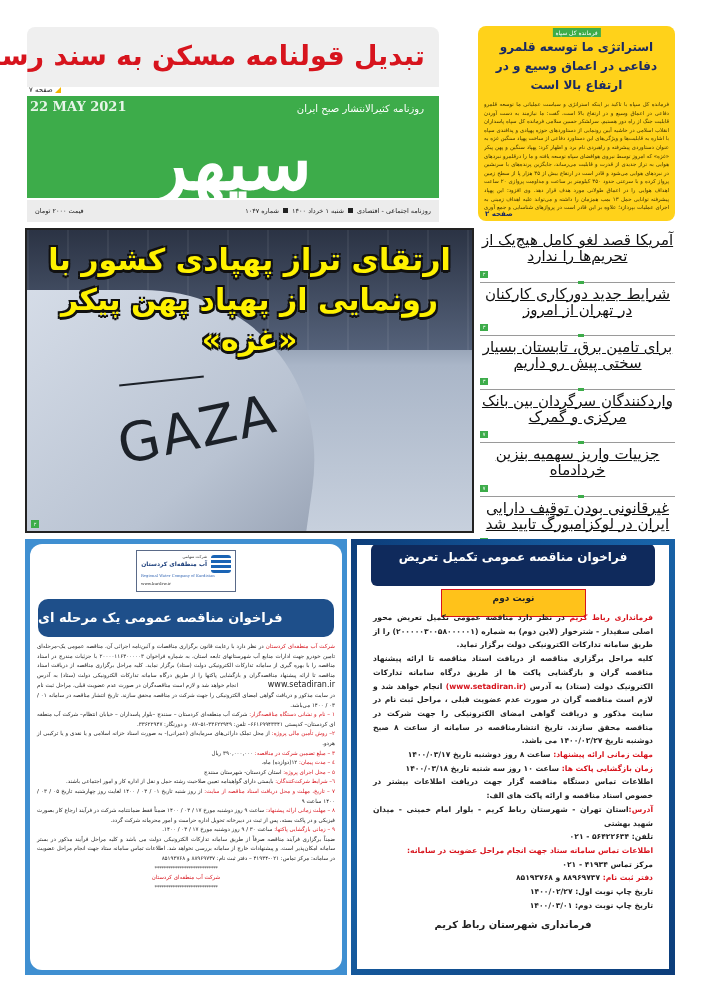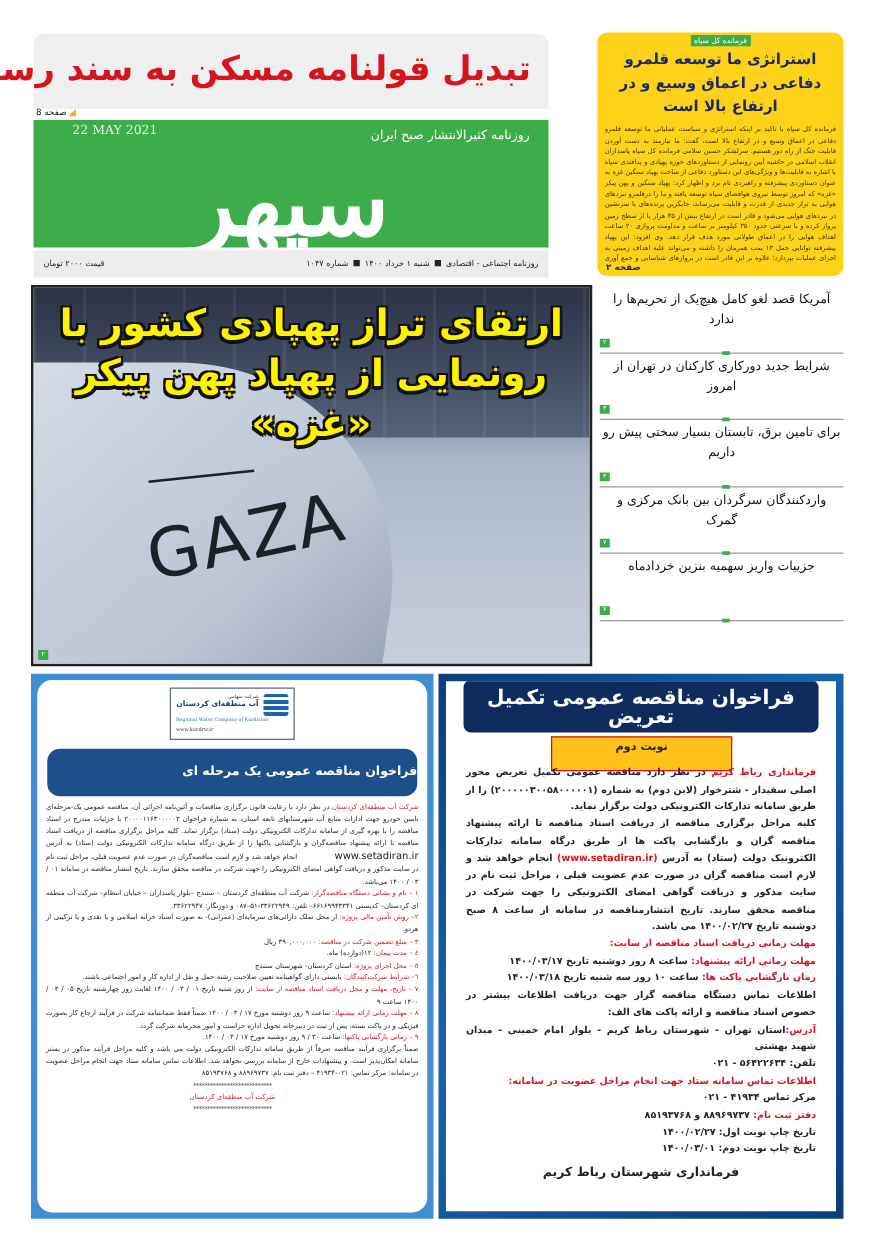--- a/index.html
+++ b/index.html
@@ -23,21 +23,21 @@
   }
   .page-ref .tri { width: 0; height: 0; border-left: 6px solid transparent; border-bottom: 6px solid #f4b400; }
 
   
   .masthead {
     position: absolute; left: 27px; top: 96px; width: 412px; height: 102px;
     background: #3dac4a; overflow: visible;
   }
   .mast-date {
     position: absolute; left: 3px; top: 3px; direction: ltr;
-    font-family: "DejaVu Serif", serif; font-weight: normal; font-size: 10px; color: #e7f5e8; margin-left: 28px;
+    font-family: "DejaVu Serif", serif; font-weight: bold; font-size: 13px; color: #e7f5e8;
   }
   .mast-tagline {
     position: absolute; right: 15px; top: 7px; font-size: 10px; color: #ffffff;
   }
   .mast-logo {
     position: absolute; right: 14px; top: 22px; left: 12px; height: 110px;
     font-family: "DejaVu Serif", serif; font-weight: bold; font-size: 74px; color: #ffffff;
     line-height: 90px; text-align: center; letter-spacing: -2px;
   }
   .info-bar {
@@ -103,21 +103,21 @@
     position: absolute; left: 4px; bottom: 3px; width: 8px; height: 8px; background: #3dac4a;
     color: #fff; font-size: 5px; text-align: center; line-height: 8px;
   }
 
   
   .briefs { position: absolute; left: 480px; top: 229px; width: 195px; }
   .brief {
     position: relative; height: 53.5px; border-bottom: 1px solid #9a9a9a;
     text-align: center; padding-top: 3px;
   }
-  .brief .txt { font-size: 10px; line-height: 16px; color: #111; }
+  .brief .txt { font-size: 15px; line-height: 16px; color: #111; text-decoration: underline; }
   .brief .pg {
     position: absolute; left: 0; bottom: 4px; width: 8px; height: 7px; background: #3dac4a;
     color: #fff; font-size: 5px; line-height: 7px; text-align: center;
   }
   .brief .dot {
     position: absolute; left: 50%; bottom: -2px; width: 6px; height: 3px; background: #3dac4a;
   }
 
   
   .ad-left {
@@ -135,42 +135,42 @@
     position: absolute; right: 4px; top: 4px; width: 20px; height: 18px;
     background: repeating-linear-gradient(180deg, #1a64b5 0 3px, #ffffff 3px 5px);
     border-radius: 3px;
   }
   .ad-logo-box .co-small { position: absolute; right: 28px; top: 3px; font-size: 4px; color: #333; }
   .ad-logo-box .co-name { position: absolute; right: 28px; top: 9px; font-size: 6px; font-weight: bold; color: #1a3d7a; }
   .ad-logo-box .co-en { position: absolute; left: 4px; top: 22px; direction: ltr; font-family: "DejaVu Serif", serif; font-size: 3.8px; color: #3b6cb7; }
   .ad-logo-box .co-web { position: absolute; left: 4px; top: 30px; direction: ltr; font-family: "DejaVu Serif", serif; font-size: 4px; color: #333; }
   .ad-title-bar {
     position: absolute; left: 8px; right: 8px; top: 55px; height: 38px; background: #1e4f8a;
-    border-radius: 10px; color: #fff; font-weight: bold; font-size: 10px; text-align: right; line-height: 38px;
+    border-radius: 10px; color: #fff; font-weight: bold; font-size: 13px; text-align: left; line-height: 38px;
   }
   .ad-body {
     position: absolute; left: 7px; right: 7px; top: 98px; bottom: 14px;
     font-size: 5.5px; line-height: 9.6px; color: #222; text-align: justify;
   }
   .ad-body .red { color: #d7141d; }
   .ad-body .ltr-url { direction: ltr; unicode-bidi: embed; font-family: "DejaVu Sans", sans-serif; font-size: 8px; color: #222; padding-left: 28px; }
   .ad-body .sep { text-align: center; color: #444; letter-spacing: -0.5px; }
   .ad-body .sign { text-align: center; color: #d7141d; }
 
   
   .ad-right {
     position: absolute; left: 351px; top: 539px; width: 324px; height: 436px;
     background: linear-gradient(135deg, #0c3d7a 0%, #1863a8 40%, #0c3d7a 100%); padding: 6px;
   }
   .ad-right-inner {
     position: relative; width: 100%; height: 100%; background: #ffffff; overflow: hidden;
   }
   .ar-title {
     position: absolute; left: 14px; right: 14px; top: -1px; height: 42px; background: #0f2a5c;
-    border-radius: 6px; color: #fff; font-weight: bold; font-size: 16px; line-height: 15px;
+    border-radius: 6px; color: #fff; font-weight: bold; font-size: 12px; line-height: 15px;
     text-align: center; padding-top: 6px;
   }
   .ar-round {
     position: absolute; left: 84px; width: 145px; top: 44px; height: 28px;
     background: #ffc21a; border: 1px solid #d7141d; color: #222; font-size: 9px; line-height: 16px;
     text-align: center; font-weight: bold;
   }
   .ar-body {
     position: absolute; left: 16px; right: 16px; top: 66px; bottom: 0;
     font-size: 7.6px; line-height: 13.7px; color: #222; text-align: justify; font-weight: bold;
@@ -180,21 +180,21 @@
   .ar-sign { text-align: center; font-size: 10px; margin-top: 6px; }
 </style>
 </head>
 <body>
 
 <div class="top-band">
   <div class="top-headline">تبدیل قولنامه مسکن به سند رسمی</div>
 </div>
 <div class="page-ref">
   <span class="tri"></span>
-  <span>صفحه 8</span>
+  <span>صفحه ۷</span>
 </div>
 
 <div class="masthead">
   <div class="mast-date">22 MAY 2021</div>
   <div class="mast-tagline">روزنامه کثیرالانتشار صبح ایران</div>
   <div class="mast-logo">سپهر ایرانیان</div>
 </div>
 <div class="info-bar">
   <span>
     <span>روزنامه اجتماعی - اقتصادی</span>
@@ -239,20 +239,25 @@
     <span class="pg">۳</span>
     <span class="dot"></span>
   </div>
   <div class="brief">
     <div class="txt">واردکنندگان سرگردان بین بانک مرکزی و گمرک</div>
     <span class="pg">۷</span>
     <span class="dot"></span>
   </div>
   <div class="brief">
     <div class="txt">جزییات واریز سهمیه بنزین خردادماه</div>
+    <span class="pg">۷</span>
+    <span class="dot"></span>
+  </div>
+  <div class="brief">
+    <div class="txt">غیرقانونی بودن توقیف دارایی ایران در لوکزامبورگ تایید شد</div>
     <span class="pg">۷</span>
     <span class="dot"></span>
   </div>
 </div>
 
 <div class="ad-left">
   <div class="ad-left-inner">
     <div class="ad-logo-box">
       <span class="waves"></span>
       <span class="co-small">شرکت سهامی</span>
@@ -282,21 +287,20 @@
 
 <div class="ad-right">
   <div class="ad-right-inner">
     <div class="ar-title">
       <div>فراخوان مناقصه عمومی تکمیل تعریض</div>
     </div>
     <div class="ar-round">نوبت دوم</div>
     <div class="ar-body">
       <p><span class="red">فرمانداری رباط کریم</span><span> در نظر دارد مناقصه عمومی تکمیل تعریض محور اصلی سفیدار - شترخوار (لاین دوم) به شماره (۲۰۰۰۰۰۳۰۰۵۸۰۰۰۰۰۱) را از طریق سامانه تدارکات الکترونیکی دولت برگزار نماید.</span></p>
       <p><span>کلیه مراحل برگزاری مناقصه از دریافت اسناد مناقصه تا ارائه پیشنهاد مناقصه گران و بازگشایی پاکت ها از طریق درگاه سامانه تدارکات الکترونیک دولت (ستاد) به آدرس </span><span class="url">(www.setadiran.ir)</span><span> انجام خواهد شد و لازم است مناقصه گران در صورت عدم عضویت قبلی ، مراحل ثبت نام در سایت مذکور و دریافت گواهی امضای الکترونیکی را جهت شرکت در مناقصه محقق سازند. تاریخ انتشارمناقصه در سامانه از ساعت ۸ صبح دوشنبه تاریخ ۱۴۰۰/۰۲/۲۷ می باشد.</span></p>
-      <p class="red">مهلت زمانی دریافت اسناد مناقصه از سایت:</p>
       <p><span class="red">مهلت زمانی ارائه پیشنهاد: </span><span>ساعت ۸ روز دوشنبه تاریخ ۱۴۰۰/۰۳/۱۷</span></p>
       <p><span class="red">زمان بازگشایی پاکت ها: </span><span>ساعت ۱۰ روز سه شنبه تاریخ ۱۴۰۰/۰۳/۱۸</span></p>
       <p>اطلاعات تماس دستگاه مناقصه گزار جهت دریافت اطلاعات بیشتر در خصوص اسناد مناقصه و ارائه پاکت های الف:</p>
       <p><span class="red">آدرس:</span><span>استان تهران - شهرستان رباط کریم - بلوار امام خمینی - میدان شهید بهشتی</span></p>
       <p>تلفن: ۵۶۴۲۲۶۳۴ - ۰۲۱</p>
       <p class="red">اطلاعات تماس سامانه ستاد جهت انجام مراحل عضویت در سامانه:</p>
       <p>مرکز تماس ۴۱۹۳۴ - ۰۲۱</p>
       <p><span class="red">دفتر ثبت نام: </span><span>۸۸۹۶۹۷۳۷ و ۸۵۱۹۳۷۶۸</span></p>
       <p>تاریخ چاپ نوبت اول: ۱۴۰۰/۰۲/۲۷</p>
       <p>تاریخ چاپ نوبت دوم: ۱۴۰۰/۰۳/۰۱</p>

